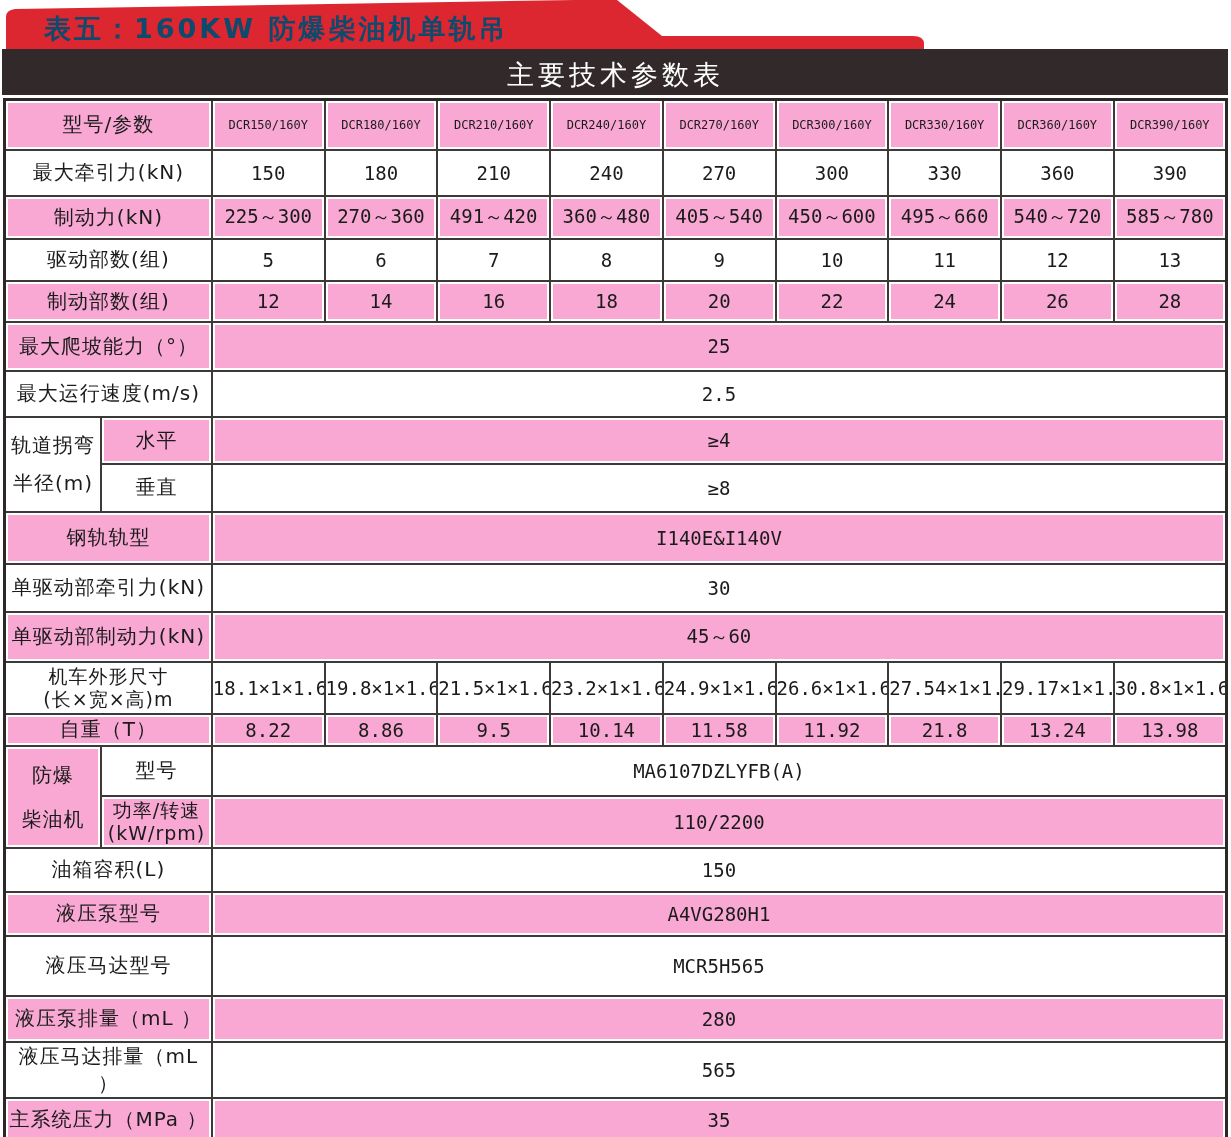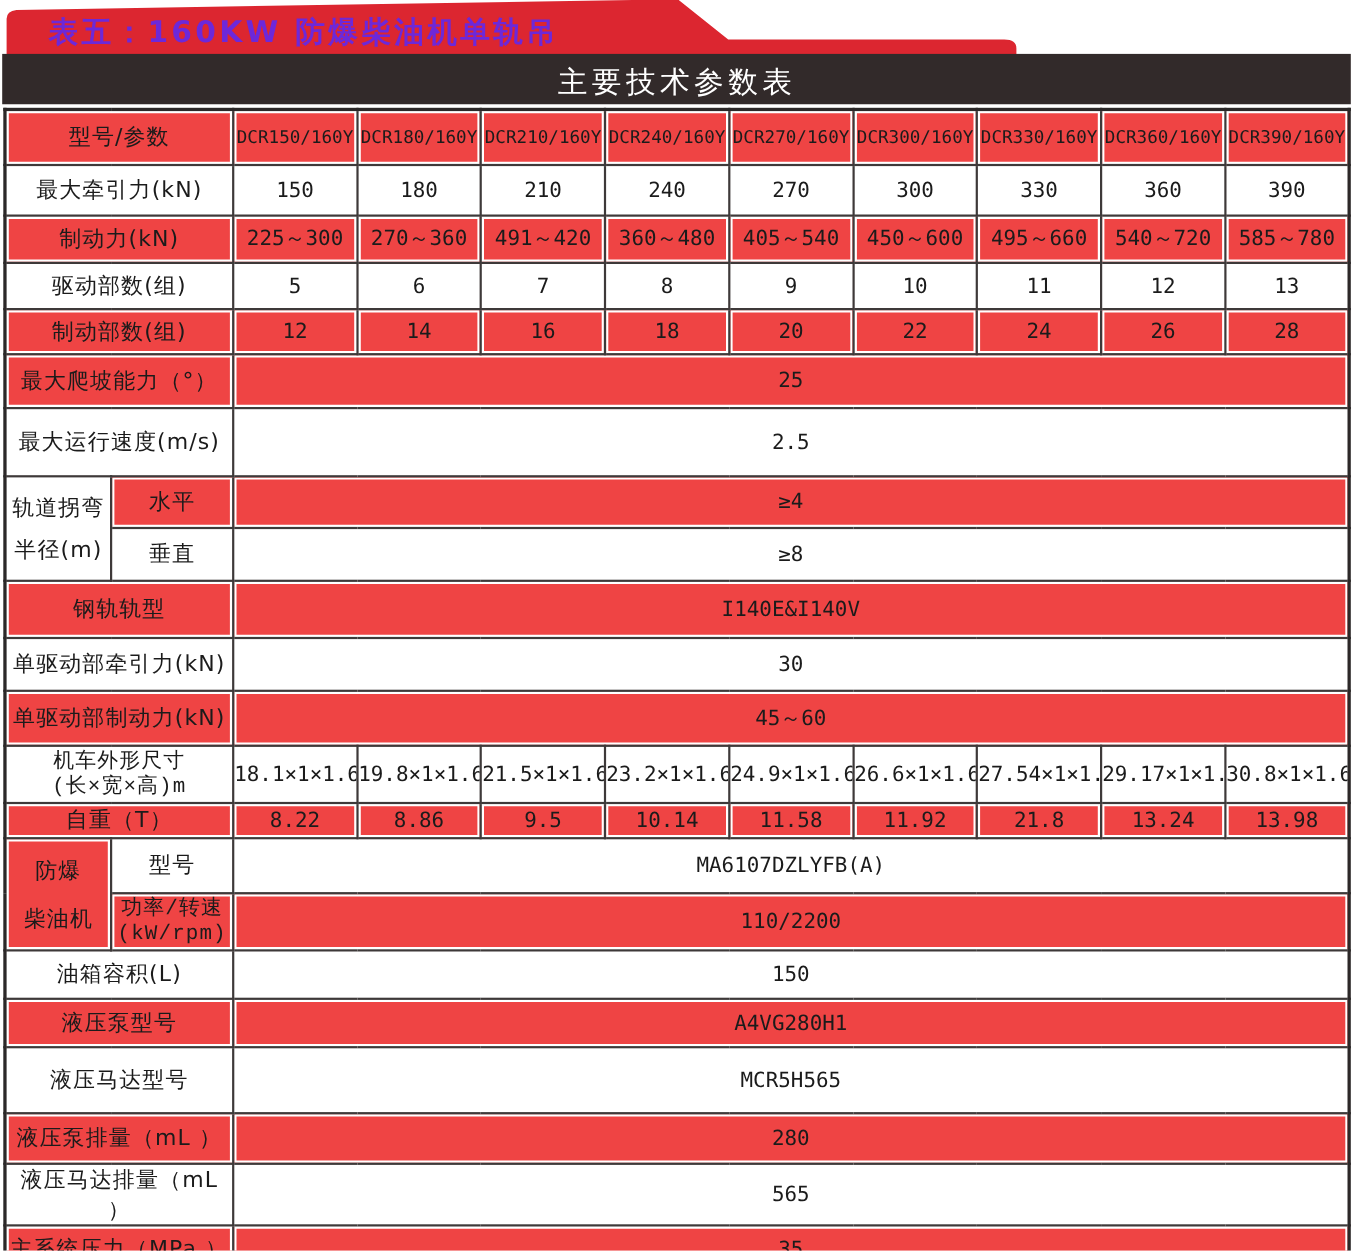--- a/index.html
+++ b/index.html
@@ -10,21 +10,21 @@
     background: #ffffff;
     font-family: "DejaVu Sans", sans-serif;
     color: #1b1b1b;
     overflow: hidden;
   }
   
   .banner { position: relative; width: 1231px; height: 95px; }
   .banner svg { position: absolute; left: 0; top: 0; }
   .banner-title {
     position: absolute; left: 44px; top: 11px;
-    font-size: 27px; font-weight: bold; color: #6d28d9;
+    font-size: 27px; font-weight: bold; color: #0c4a6e;
     letter-spacing: 3px; white-space: nowrap;
   }
   .bar-title {
     position: absolute; left: 0; top: 57px; width: 1231px;
     text-align: center; font-size: 27px; color: #ffffff;
     letter-spacing: 4px;
   }
   
   table.spec {
     border-collapse: collapse;
@@ -34,28 +34,28 @@
     border: 3px solid #2c2828;
   }
   table.spec td {
     border: 2px solid #3e3939;
     box-shadow: inset 0 0 0 2px #ffffff;
     text-align: center;
     vertical-align: middle;
     padding: 0;
     overflow: hidden;
   }
-  td.g { background: #ef4444; }
+  td.g { background: #f9a8d4; }
   td.lbl { font-size: 20px; letter-spacing: 1px; }
   td.val {
     font-size: 19px;
     font-family: "DejaVu Sans Mono", "DejaVu Sans", monospace;
   }
-  tr.models td.val { font-size: 16px; text-align: center; }
-  .tight div { line-height: 1.2; font-size: 19px; font-family: Liberation Mono, monospace; }
+  tr.models td.val { font-size: 12px; text-align: center; }
+  .tight div { line-height: 1.2; font-size: 19px; }
   .spread div { line-height: 2.2; }
   .spread2 div { line-height: 1.9; }
 </style>
 </head>
 <body>
 
 <div class="page">
 
   <div class="banner">
     <svg width="1231" height="95" viewBox="0 0 1231 95">
@@ -145,21 +145,21 @@
         <td class="val g">24</td>
         <td class="val g">26</td>
         <td class="val g">28</td>
       </tr>
 
       <tr style="height:49px">
         <td class="lbl g" colspan="2">最大爬坡能力（°）</td>
         <td class="val g" colspan="9">25</td>
       </tr>
 
-      <tr style="height:62px">
+      <tr style="height:46px">
         <td class="lbl" colspan="2">最大运行速度(m/s)</td>
         <td class="val" colspan="9">2.5</td>
       </tr>
 
       <tr style="height:47px">
         <td class="lbl spread2" rowspan="2">
           <div>轨道拐弯</div>
           <div>半径(m)</div>
         </td>
         <td class="lbl g">水平</td>

